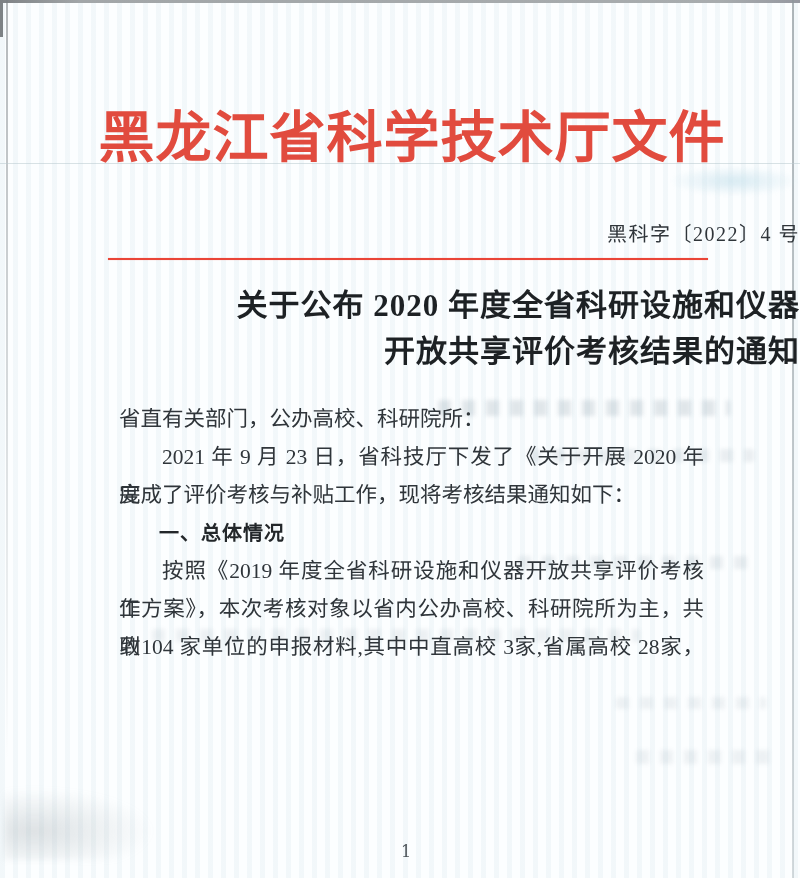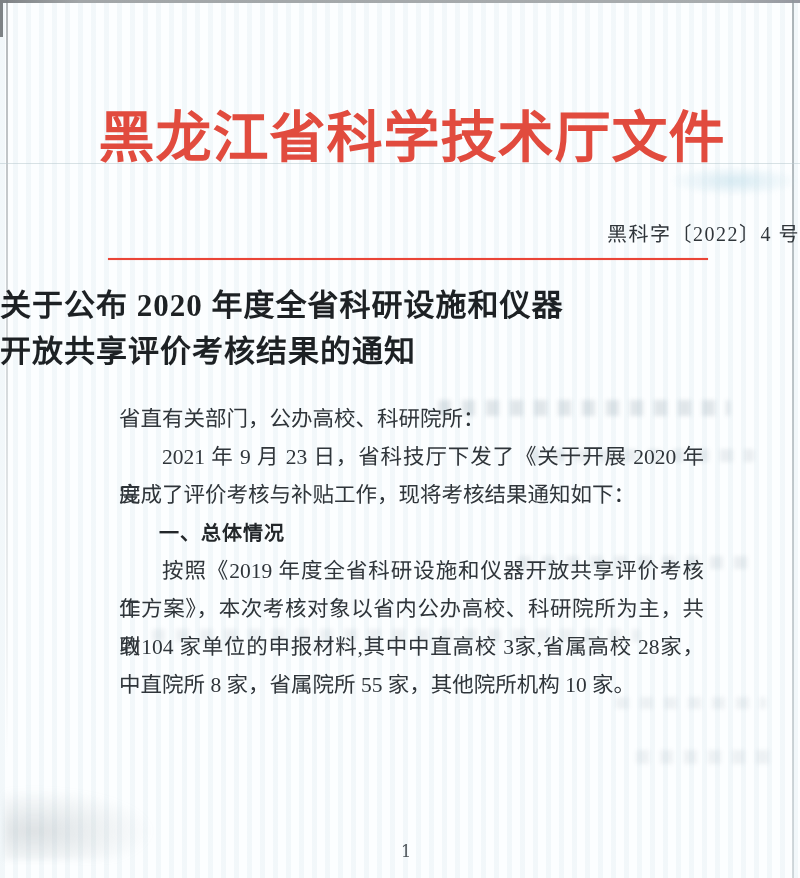--- a/index.html
+++ b/index.html
@@ -62,21 +62,21 @@
     font-size:20px;line-height:30px;letter-spacing:1.5px;
     color:var(--body-text,#2f353a);
   }
   .red-rule{
     position:absolute;top:258px;left:108px;width:600px;height:2px;
     background:var(--rule-red,#ea4537);
     box-shadow:0 0 1px rgba(234,69,55,.6);
   }
   .doc-title{
     position:absolute;top:283px;left:0;width:800px;
-    text-align:left;
+    text-align:right;
     font-size:31px;line-height:46px;font-weight:700;letter-spacing:1px;
     color:var(--title-text,#1d2124);
     font-family:"Liberation Serif","DejaVu Serif",serif;
   }
   .body-block{
     position:absolute;top:400px;left:119px;width:585px;
     color:var(--body-text,#2f353a);
     font-size:21.5px;
   }
   .line{height:38px;line-height:38px;white-space:nowrap;}
@@ -129,17 +129,16 @@
     <div class="line">省直有关部门，公办高校、科研院所：</div>
 
     <div class="line ind fill">2021 年 9 月 23 日，省科技厅下发了《关于开展 2020 年度</div>
     <div class="line">完成了评价考核与补贴工作，现将考核结果通知如下：</div>
 
     <div class="line ind heading">一、总体情况</div>
 
     <div class="line ind fill">按照《2019 年度全省科研设施和仪器开放共享评价考核工</div>
     <div class="line fill">作方案》，本次考核对象以省内公办高校、科研院所为主，共收</div>
     <div class="line fill">到104 家单位的申报材料,其中中直高校 3家,省属高校 28家，</div>
-    <div class="line">中直院所 8 家，省属院所 55 家，其他院所机构 10 家。</div>
   </div>
 
   <div class="page-number">1</div>
 </div>
 
 </body></html>

